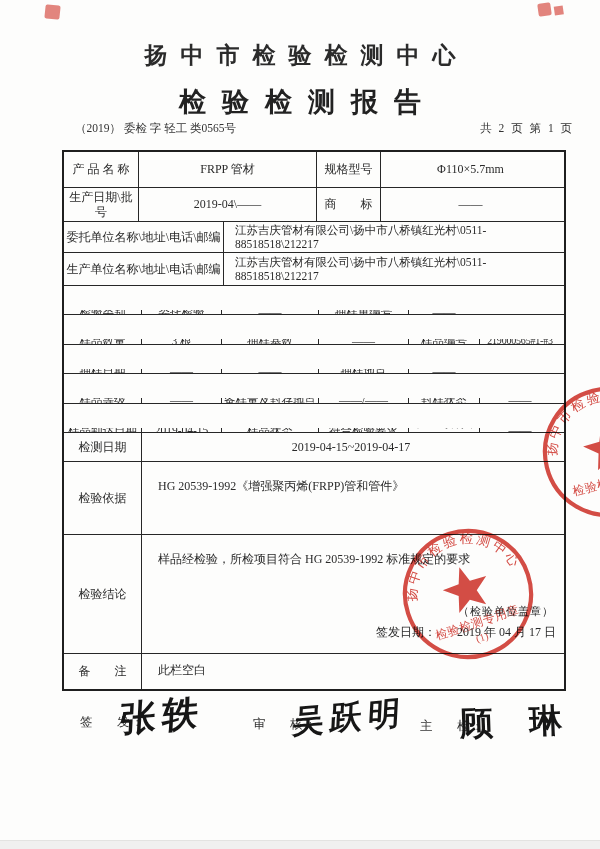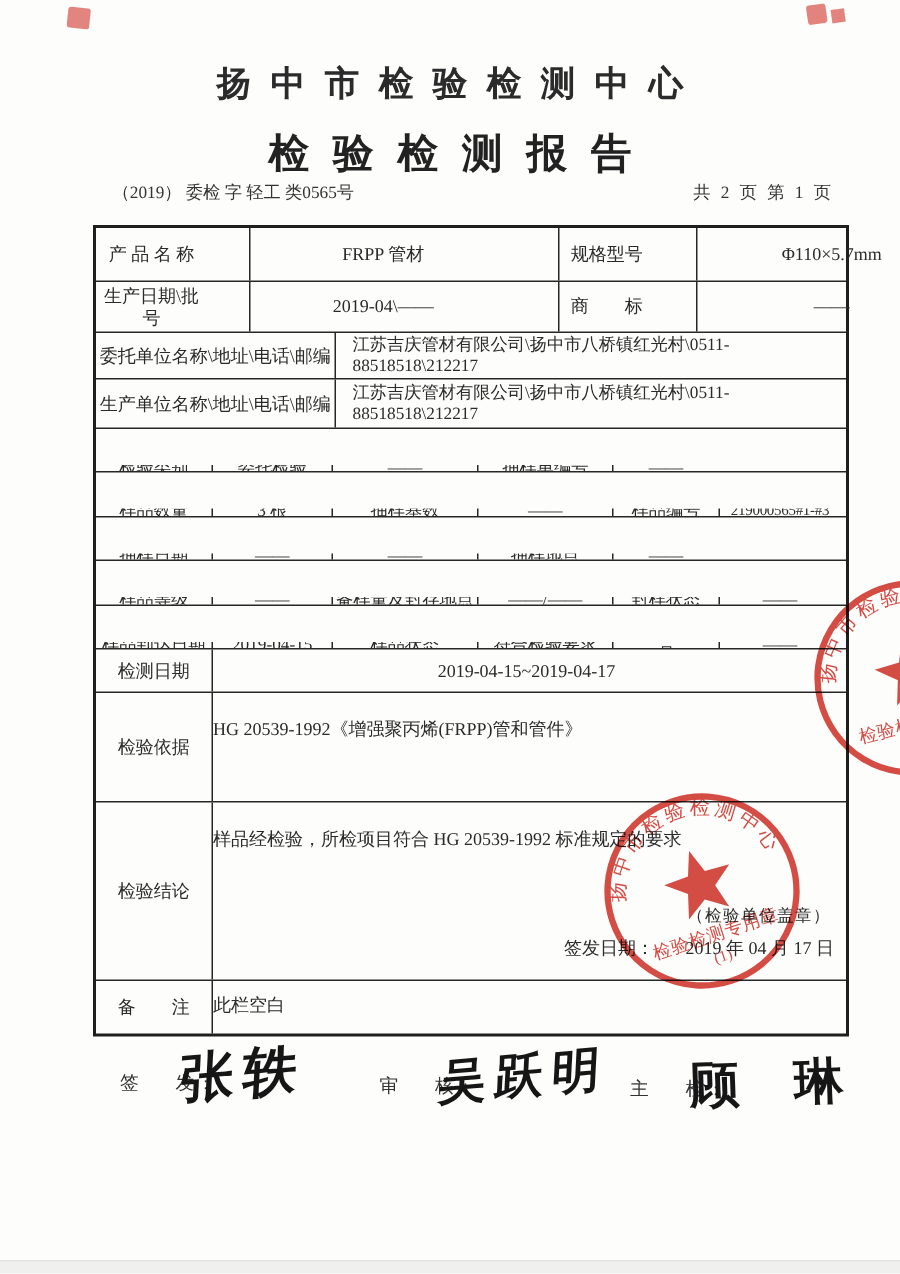--- a/index.html
+++ b/index.html
@@ -14,49 +14,49 @@
   
   .org-name{
     position:absolute;top:40px;left:0;width:100%;text-align:center;
     font-size:23px;font-weight:700;letter-spacing:13px;text-indent:13px;color:#2b2b2b;
   }
   .report-title{
     position:absolute;top:84px;left:0;width:100%;text-align:center;
     font-size:27px;font-weight:700;letter-spacing:16px;text-indent:16px;color:#222;
   }
   .meta-row{
-    position:absolute;top:121px;left:75px;right:44px;
+    position:absolute;top:121px;left:75px;right:26px;
     display:flex;justify-content:space-between;align-items:flex-end;
     font-size:11.5px;color:#333;
   }
   .meta-row .page-info{letter-spacing:2px;}
 
   
   .report-table{
     position:absolute;left:62px;top:150px;width:500px;
     border:2px solid #1f1f1f;background:transparent;
   }
   .row{display:grid;border-top:1.4px solid #272727;}
   .row:first-child{border-top:none;}
   .cell{
     display:flex;align-items:center;justify-content:center;
     border-left:1.4px solid #272727;
     font-size:12px;line-height:1.25;text-align:center;
     padding:1px 2px;box-sizing:border-box;color:#2a2a2a;
     overflow:hidden;
   }
   .cell:first-child{border-left:none;}
-  .cols-a{grid-template-columns:74px 178px 64px 180px;gap:28px;}
+  .cols-a{grid-template-columns:74px 178px 64px 180px;}
   .cols-b{grid-template-columns:159px 337px;}
   .cols-c{grid-template-columns:77px 80px 97px 90px 71px 81px;}
   .cols-d{grid-template-columns:77px 419px;}
   .cols-b .cell.value{justify-content:flex-start;padding-left:11px;text-align:left;font-size:11.5px;}
   .cols-c .cell{font-size:11.5px;margin-top:24px;}
   .cell.small{font-size:10px;letter-spacing:-0.2px;}
-  .cell.top-left{align-items:flex-start;justify-content:flex-start;text-align:left;padding:17px 10px 4px 0;}
+  .cell.top-left{align-items:flex-start;justify-content:flex-start;text-align:left;padding:17px 10px 4px 16px;}
   .cell.rel{position:relative;font-family:Liberation Serif, serif;}
   .seal-note{
     position:absolute;right:6px;top:70px;font-size:11px;color:#2a2a2a;letter-spacing:1px;
   }
   .issue-date-line{
     position:absolute;right:4px;top:90px;font-size:12px;color:#2a2a2a;
     display:flex;gap:21px;align-items:baseline;
   }
 
   

